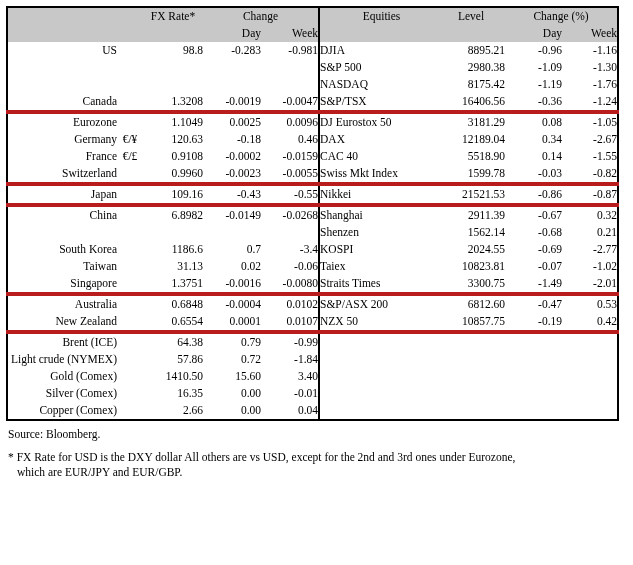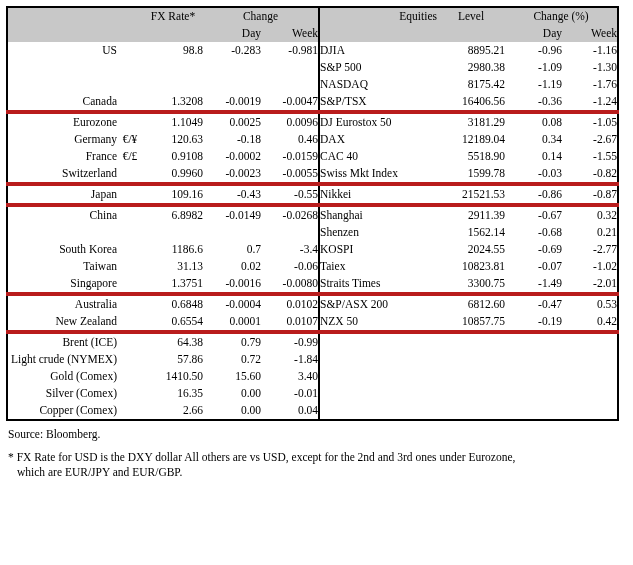--- a/index.html
+++ b/index.html
@@ -112,21 +112,21 @@
         <col class="c-level">
         <col class="c-eday">
         <col class="c-eweek">
     </colgroup>
     <thead>
       <tr class="hdr-row outer-top">
         <td class="hdr-blank sep-left"></td>
         <td class="hdr-blank"></td>
         <td>FX Rate*</td>
         <td colspan="2">Change</td>
-        <td class="mid-div" style="text-align:right;padding-left:6px;">Equities</td>
+        <td class="mid-div" style="text-align:center;padding-left:6px;">Equities</td>
         <td>Level</td>
         <td colspan="2" class="sep-right">Change (%)</td>
       </tr>
       <tr class="hdr-row2">
         <td class="hdr-blank sep-left"></td>
         <td class="hdr-blank"></td>
         <td class="hdr-blank"></td>
         <td>Day</td>
         <td>Week</td>
         <td class="mid-div hdr-blank"></td>

